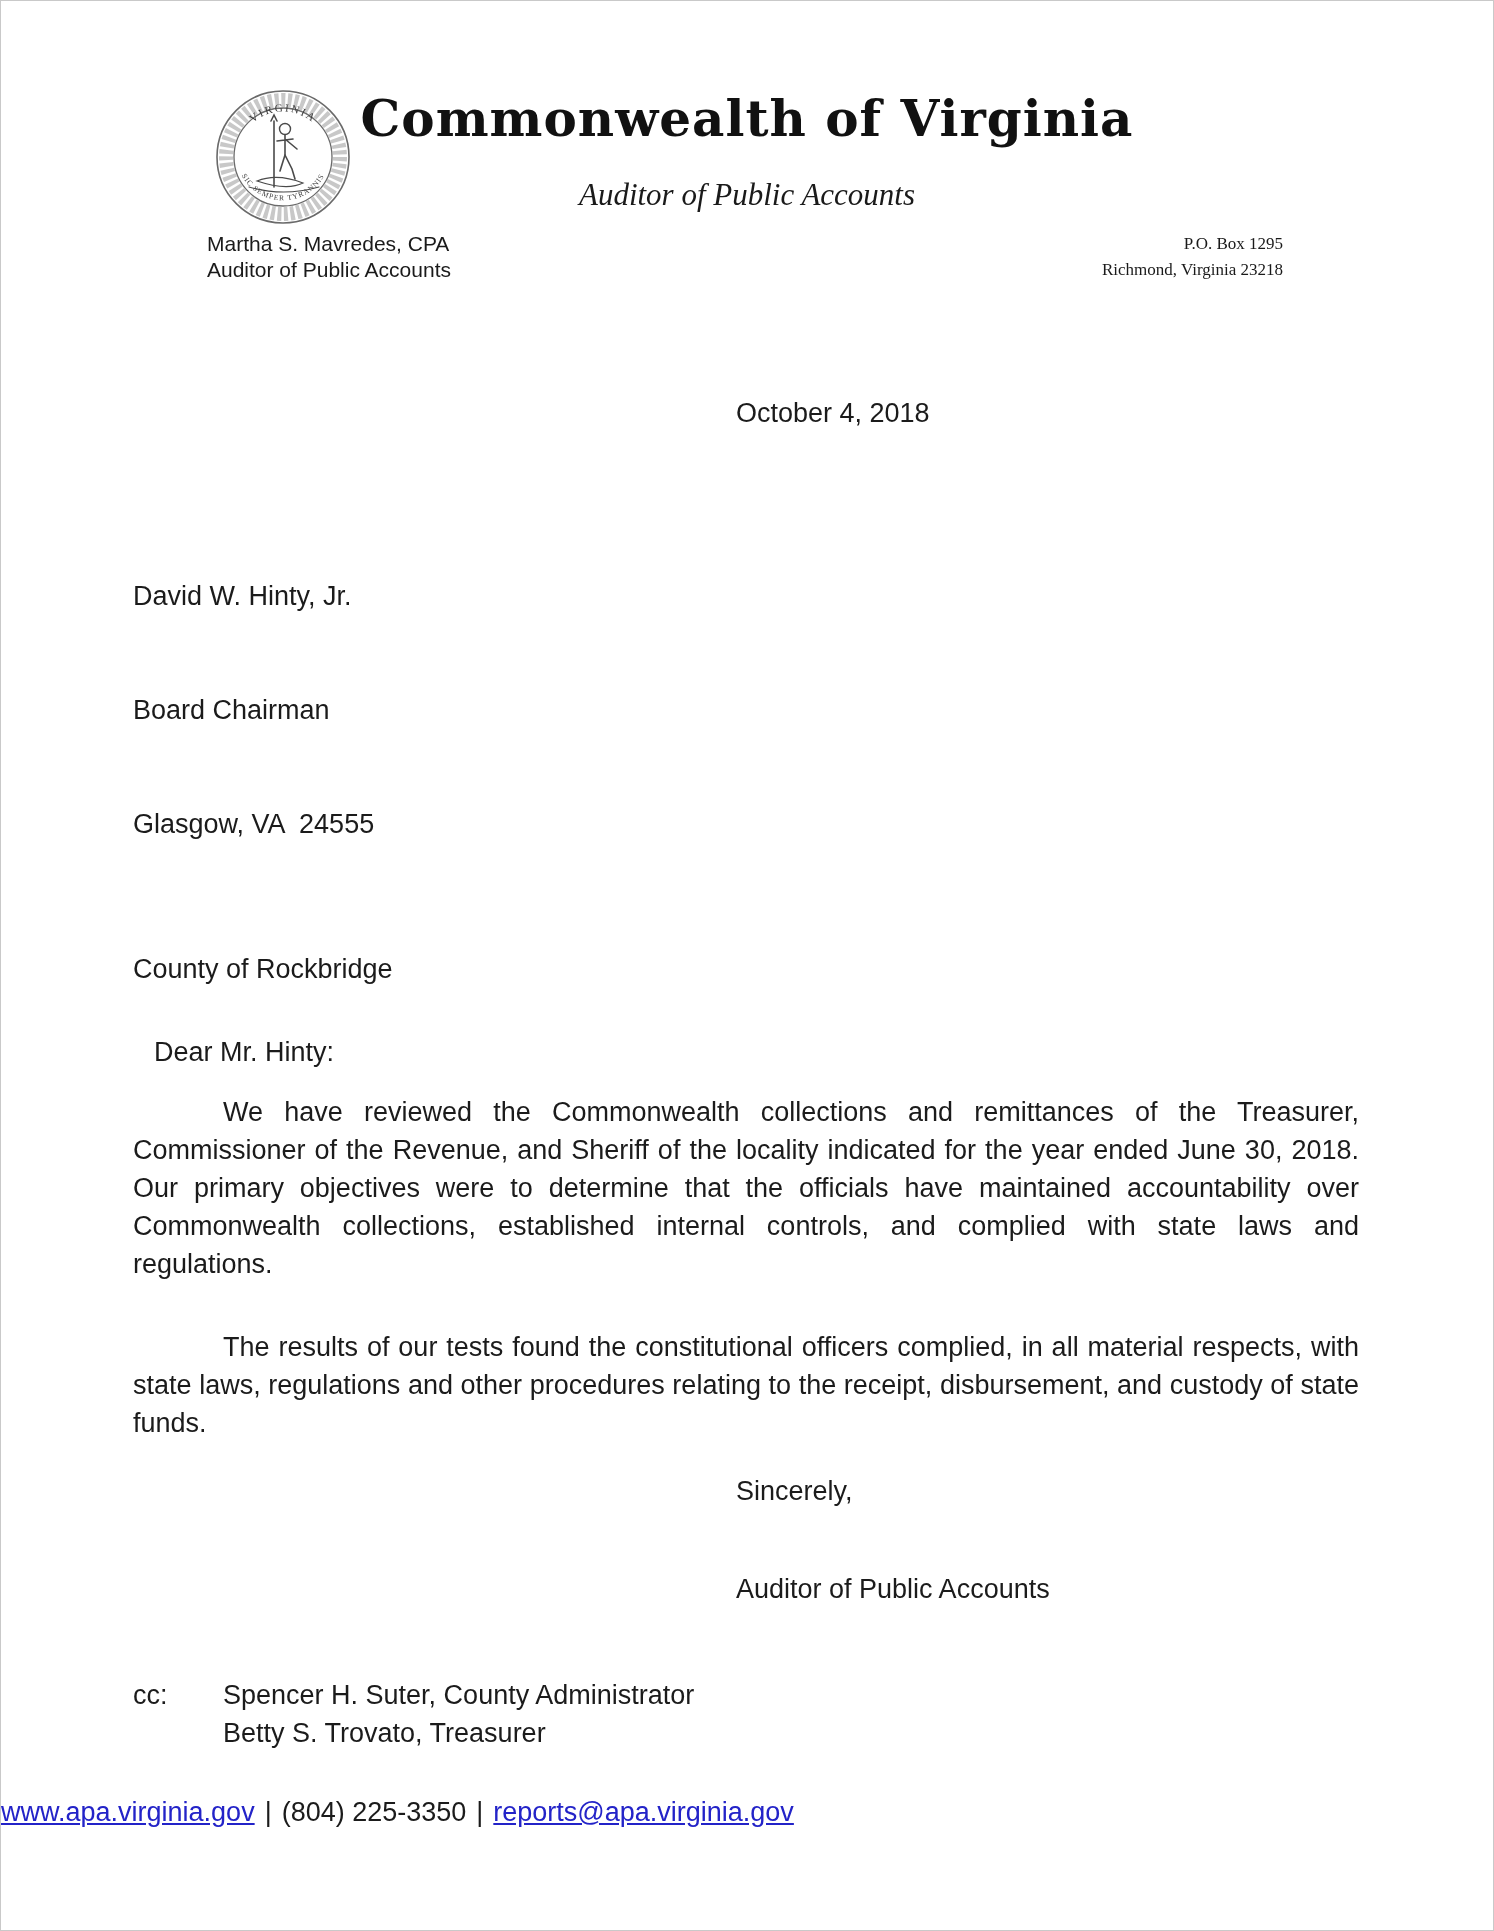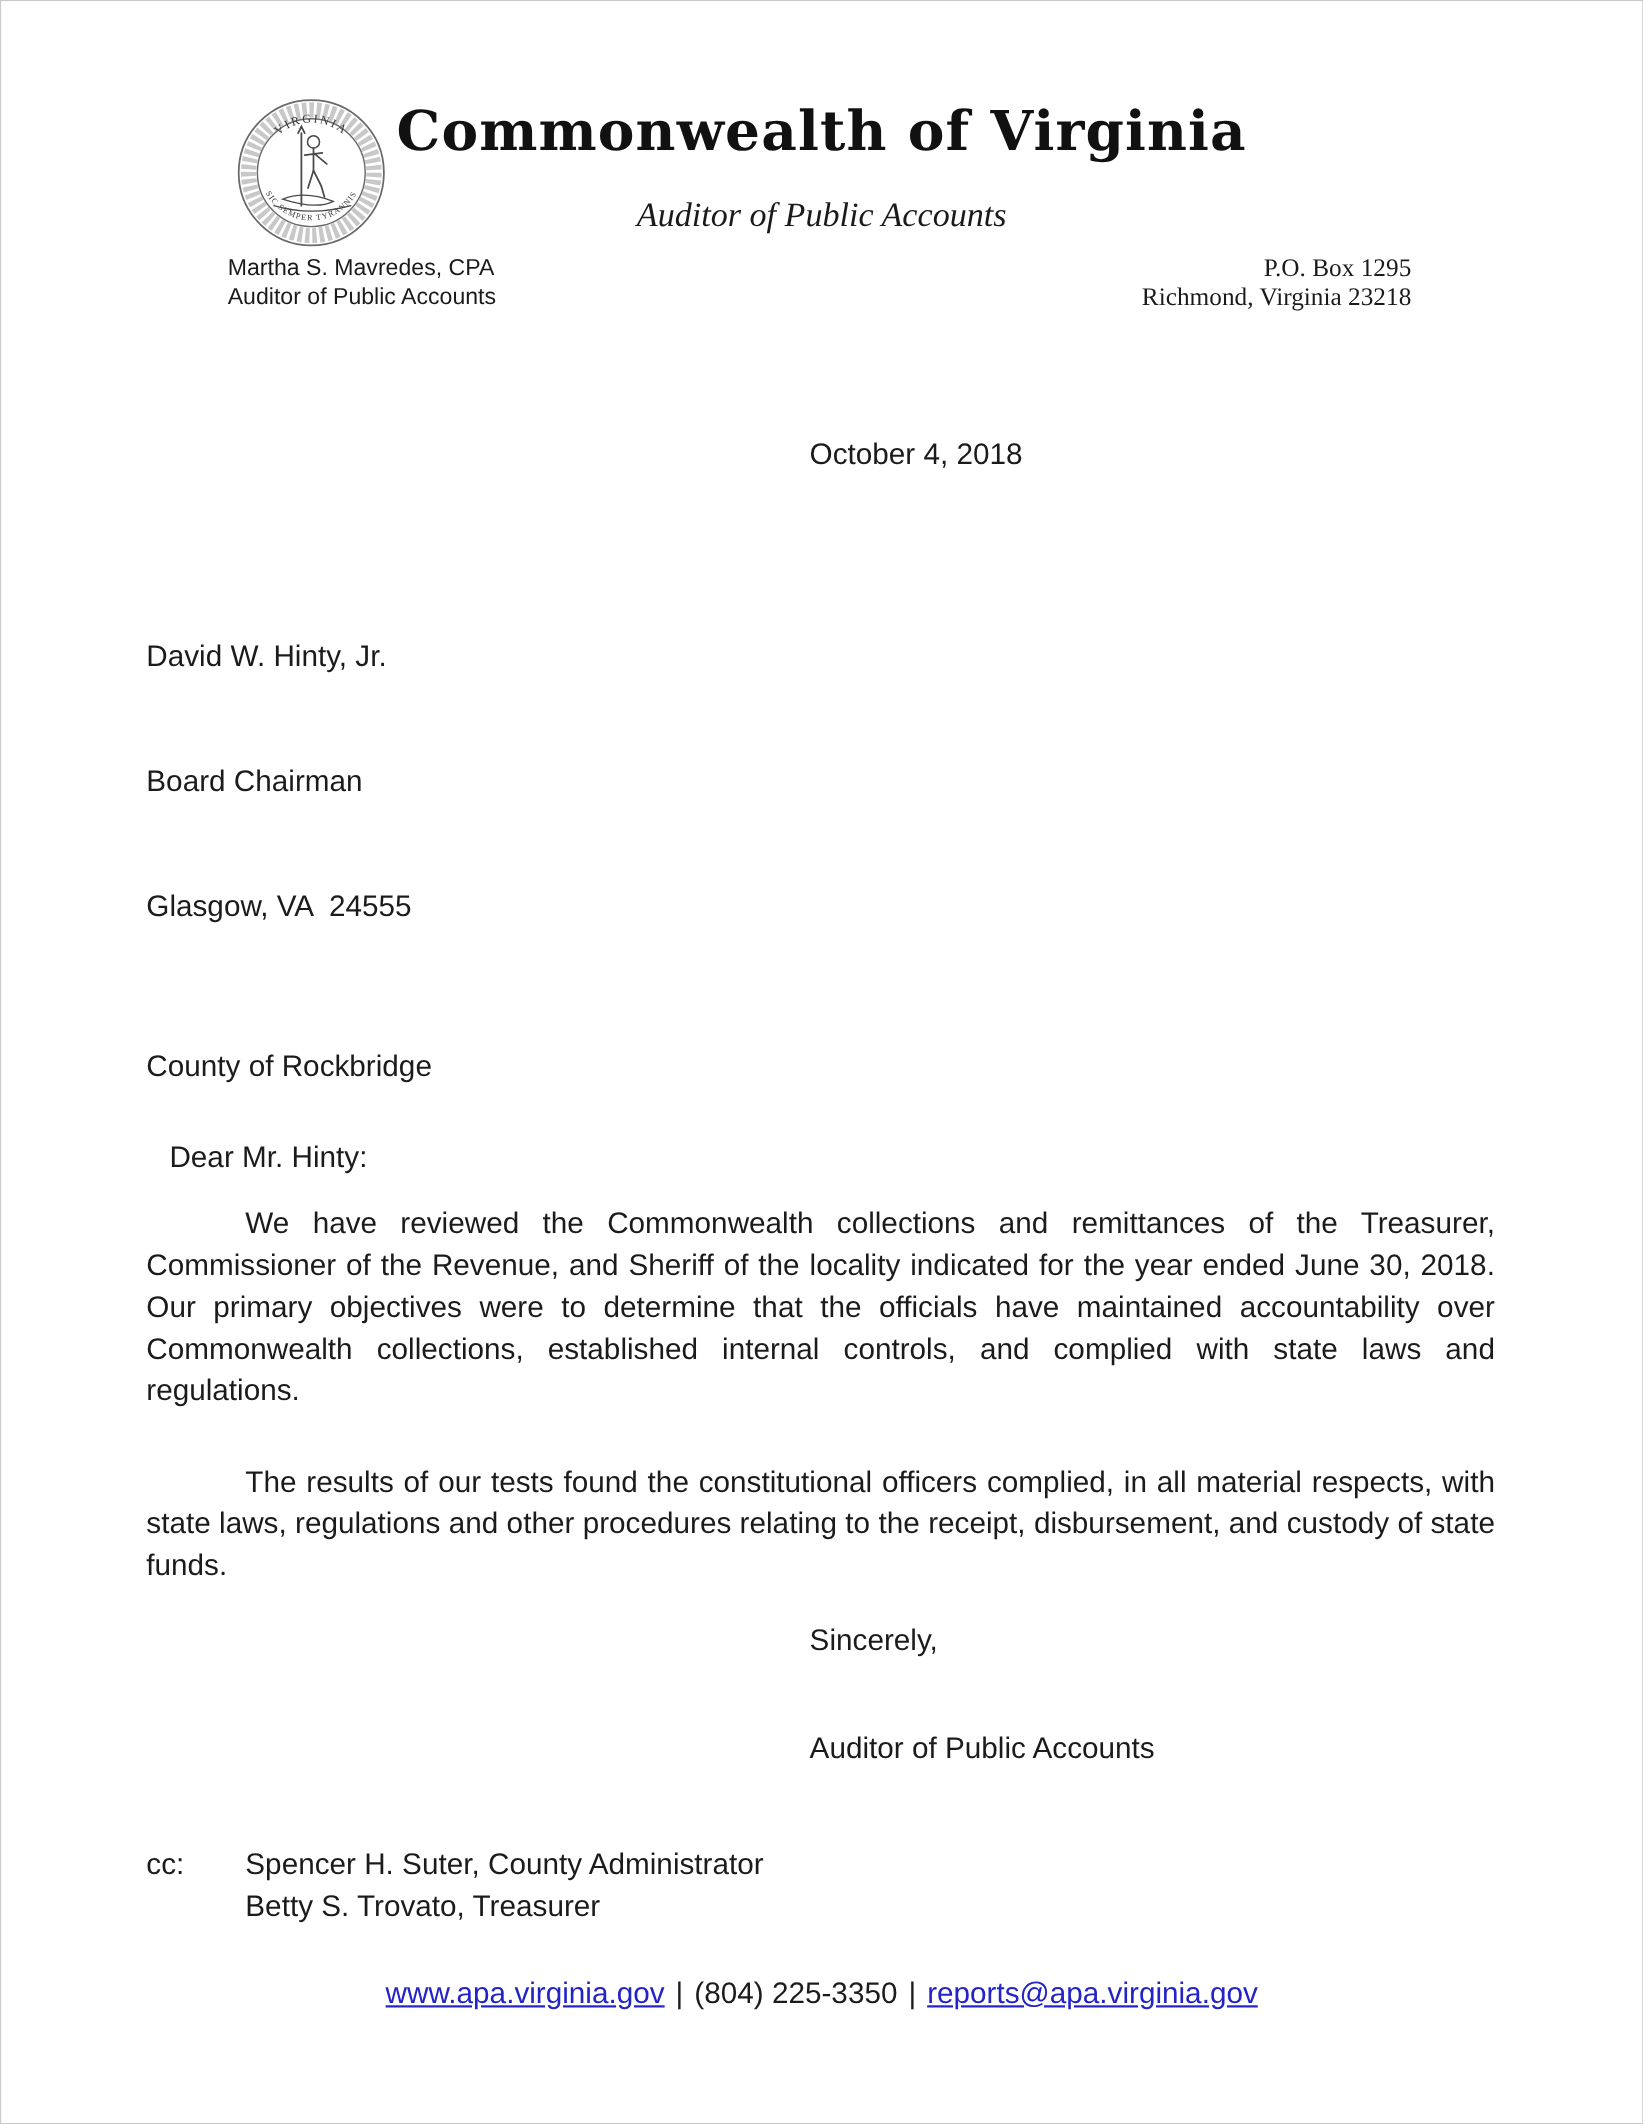--- a/index.html
+++ b/index.html
@@ -48,21 +48,21 @@
     font-family: Liberation Sans, sans-serif;
     font-size: 21px;
     line-height: 26px;
     color: #1a1a1a;
   }
   .po-block {
     position: absolute;
     right: 210px; top: 230px;
     text-align: right;
     font-family: "Liberation Serif", serif;
-    font-size: 23px;
+    font-size: 17px;
     line-height: 26px;
     color: #1a1a1a;
   }
 
   
   .body-content {
     margin: 0 134px 0 132px;
     font-size: 27px;
     line-height: 38px;
   }
@@ -80,21 +80,20 @@
   .sig-title   { margin-top: 60px; margin-left: 603px; }
   .reference   { margin-top: 36px; }
   .cc-block    { margin-top: 68px; display: flex; }
   .cc-label    { width: 90px; flex: 0 0 90px; }
   .cc-names div { line-height: 38px; }
 
   
   .footer {
     position: absolute;
     left: 0; right: 0; top: 1796px;
-    text-align: center;
     font-size: 27px;
   }
   .footer a.link {
     color: #2323c8;
     text-decoration: underline;
     cursor: pointer;
   }
   .footer .sep, .footer .phone { color: #1b1b1b; }
   .footer .sep { padding: 0 10px; }
 

